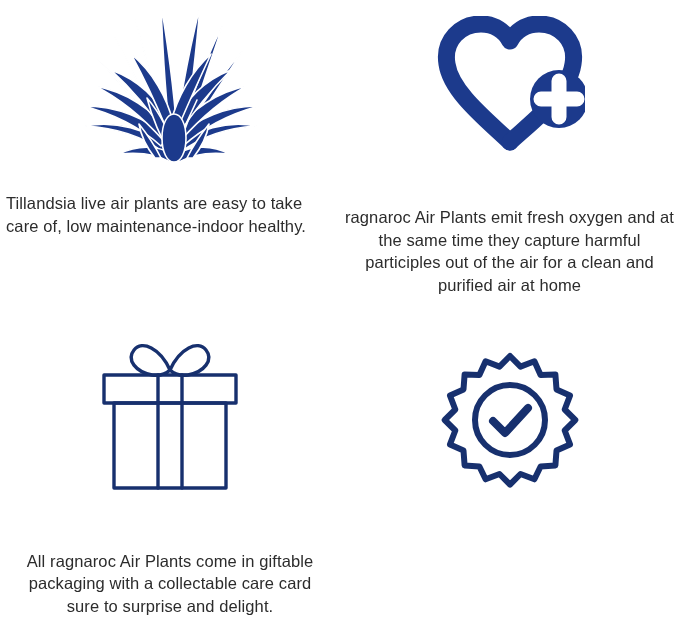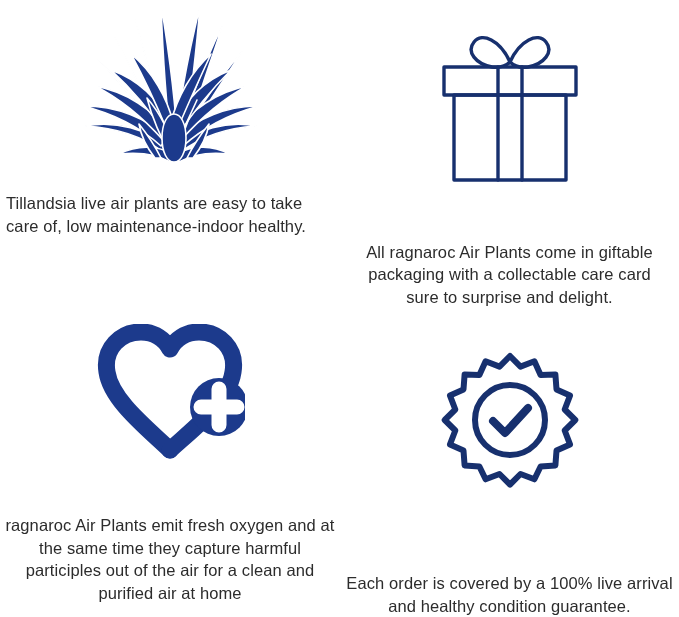--- a/index.html
+++ b/index.html
@@ -114,20 +114,41 @@
           <path d="M97 160 C90 160 85 150 85 136 C85 122 90 112 97 112 C104 112 109 122 109 136 C109 150 104 160 97 160 Z"></path>
 
           <path d="M78 156 C70 146 64 134 62 122 C70 132 78 144 84 156 Z"></path>
           <path d="M116 156 C124 146 130 134 132 122 C124 132 116 144 110 156 Z"></path>
         </g>
       </svg>
     </div>
     <div class="panel-text">Tillandsia live air plants are easy to take care of, low maintenance-indoor healthy.</div>
   </div>
 
+  <div class="panel p2">
+    <div class="icon-wrap">
+      <svg width="150" height="142" viewBox="0 0 150 142">
+        <defs>
+          <mask id="plusmask">
+            <rect x="0" y="0" width="150" height="142" fill="#fff"></rect>
+            <path d="M106 78 h13 v-13 a5 5 0 0 1 10 0 v13 h13 a5 5 0 0 1 0 10 h-13 v13 a5 5 0 0 1 -10 0 v-13 h-13 a5 5 0 0 1 0 -10 Z" fill="#000" stroke="#000" stroke-width="5" stroke-linejoin="round"></path>
+          </mask>
+        </defs>
+        <g mask="url(#plusmask)">
+
+          <path d="M75 126 C52 104 16 76 12 48 C8 24 26 8 46 8 C60 8 70 16 75 25 C80 16 90 8 104 8 C124 8 142 24 138 48 C136 62 126 76 114 88" fill="none" stroke="#1c3a8c" stroke-width="17" stroke-linecap="round" stroke-linejoin="round"></path>
+          <path d="M75 126 C86 116 98 106 108 96" fill="none" stroke="#1c3a8c" stroke-width="17" stroke-linecap="round"></path>
+
+          <circle cx="124" cy="83" r="29" fill="#1c3a8c"></circle>
+        </g>
+      </svg>
+    </div>
+    <div class="panel-text">ragnaroc Air Plants emit fresh oxygen and at the same time they capture harmful participles out of the air for a clean and purified air at home</div>
+  </div>
+
   <div class="panel p3">
     <div class="icon-wrap">
       <svg width="160" height="170" viewBox="0 0 160 170">
         <g fill="none" stroke="#17306e" stroke-width="3.4" stroke-linejoin="round" stroke-linecap="round">
 
           <path d="M80 40 C70 18 52 10 44 20 C36 30 46 42 62 45 C70 46 76 44 80 40 Z"></path>
 
           <path d="M80 40 C90 18 108 10 116 20 C124 30 114 42 98 45 C90 46 84 44 80 40 Z"></path>
 
           <rect x="14" y="45" width="132" height="28"></rect>
@@ -136,55 +157,33 @@
 
           <rect x="24" y="73" width="112" height="85"></rect>
 
           <path d="M68 73 v85 M92 73 v85"></path>
         </g>
       </svg>
     </div>
     <div class="panel-text">All ragnaroc Air Plants come in giftable packaging with a collectable care card sure to surprise and delight.</div>
   </div>
 
-  <div class="panel p2">
-    <div class="icon-wrap">
-      <svg width="150" height="142" viewBox="0 0 150 142">
-        <defs>
-          <mask id="plusmask">
-            <rect x="0" y="0" width="150" height="142" fill="#fff"></rect>
-            <path d="M106 78 h13 v-13 a5 5 0 0 1 10 0 v13 h13 a5 5 0 0 1 0 10 h-13 v13 a5 5 0 0 1 -10 0 v-13 h-13 a5 5 0 0 1 0 -10 Z" fill="#000" stroke="#000" stroke-width="5" stroke-linejoin="round"></path>
-          </mask>
-        </defs>
-        <g mask="url(#plusmask)">
-
-          <path d="M75 126 C52 104 16 76 12 48 C8 24 26 8 46 8 C60 8 70 16 75 25 C80 16 90 8 104 8 C124 8 142 24 138 48 C136 62 126 76 114 88" fill="none" stroke="#1c3a8c" stroke-width="17" stroke-linecap="round" stroke-linejoin="round"></path>
-          <path d="M75 126 C86 116 98 106 108 96" fill="none" stroke="#1c3a8c" stroke-width="17" stroke-linecap="round"></path>
-
-          <circle cx="124" cy="83" r="29" fill="#1c3a8c"></circle>
-        </g>
-      </svg>
-    </div>
-    <div class="panel-text">ragnaroc Air Plants emit fresh oxygen and at the same time they capture harmful participles out of the air for a clean and purified air at home</div>
-  </div>
-
   <div class="panel p4">
     <div class="icon-wrap">
       <svg width="140" height="140" viewBox="0 0 140 140">
         <g fill="none" stroke="#17306e" stroke-width="6" stroke-linejoin="round" stroke-linecap="round">
 
           <path d="M70 6 L80.5 16.6 L94.4 11.3 L100.6 24.9 L115.4 24.6 L116.5 39.4 L130 45.6
                    L124.7 59.5 L135.3 70 L124.7 80.5 L130 94.4 L116.5 100.6 L115.4 115.4
                    L100.6 116.5 L94.4 129.3 L80.5 124 L70 134.6 L59.5 124 L45.6 129.3
                    L39.4 116.5 L24.6 115.4 L23.5 100.6 L10 94.4 L15.3 80.5 L4.7 70
                    L15.3 59.5 L10 45.6 L23.5 39.4 L24.6 24.6 L39.4 24.9 L45.6 11.3
                    L59.5 16.6 Z"></path>
 
           <circle cx="70" cy="70" r="35"></circle>
 
           <path d="M53 71 L65 83 L88 58" stroke-width="8"></path>
         </g>
       </svg>
     </div>
-    <div class="panel-text">Each order is covered by a 100% live arrival and healthy condition guarantee.</div>
   </div>
 
 </div>
 
 </body></html>

